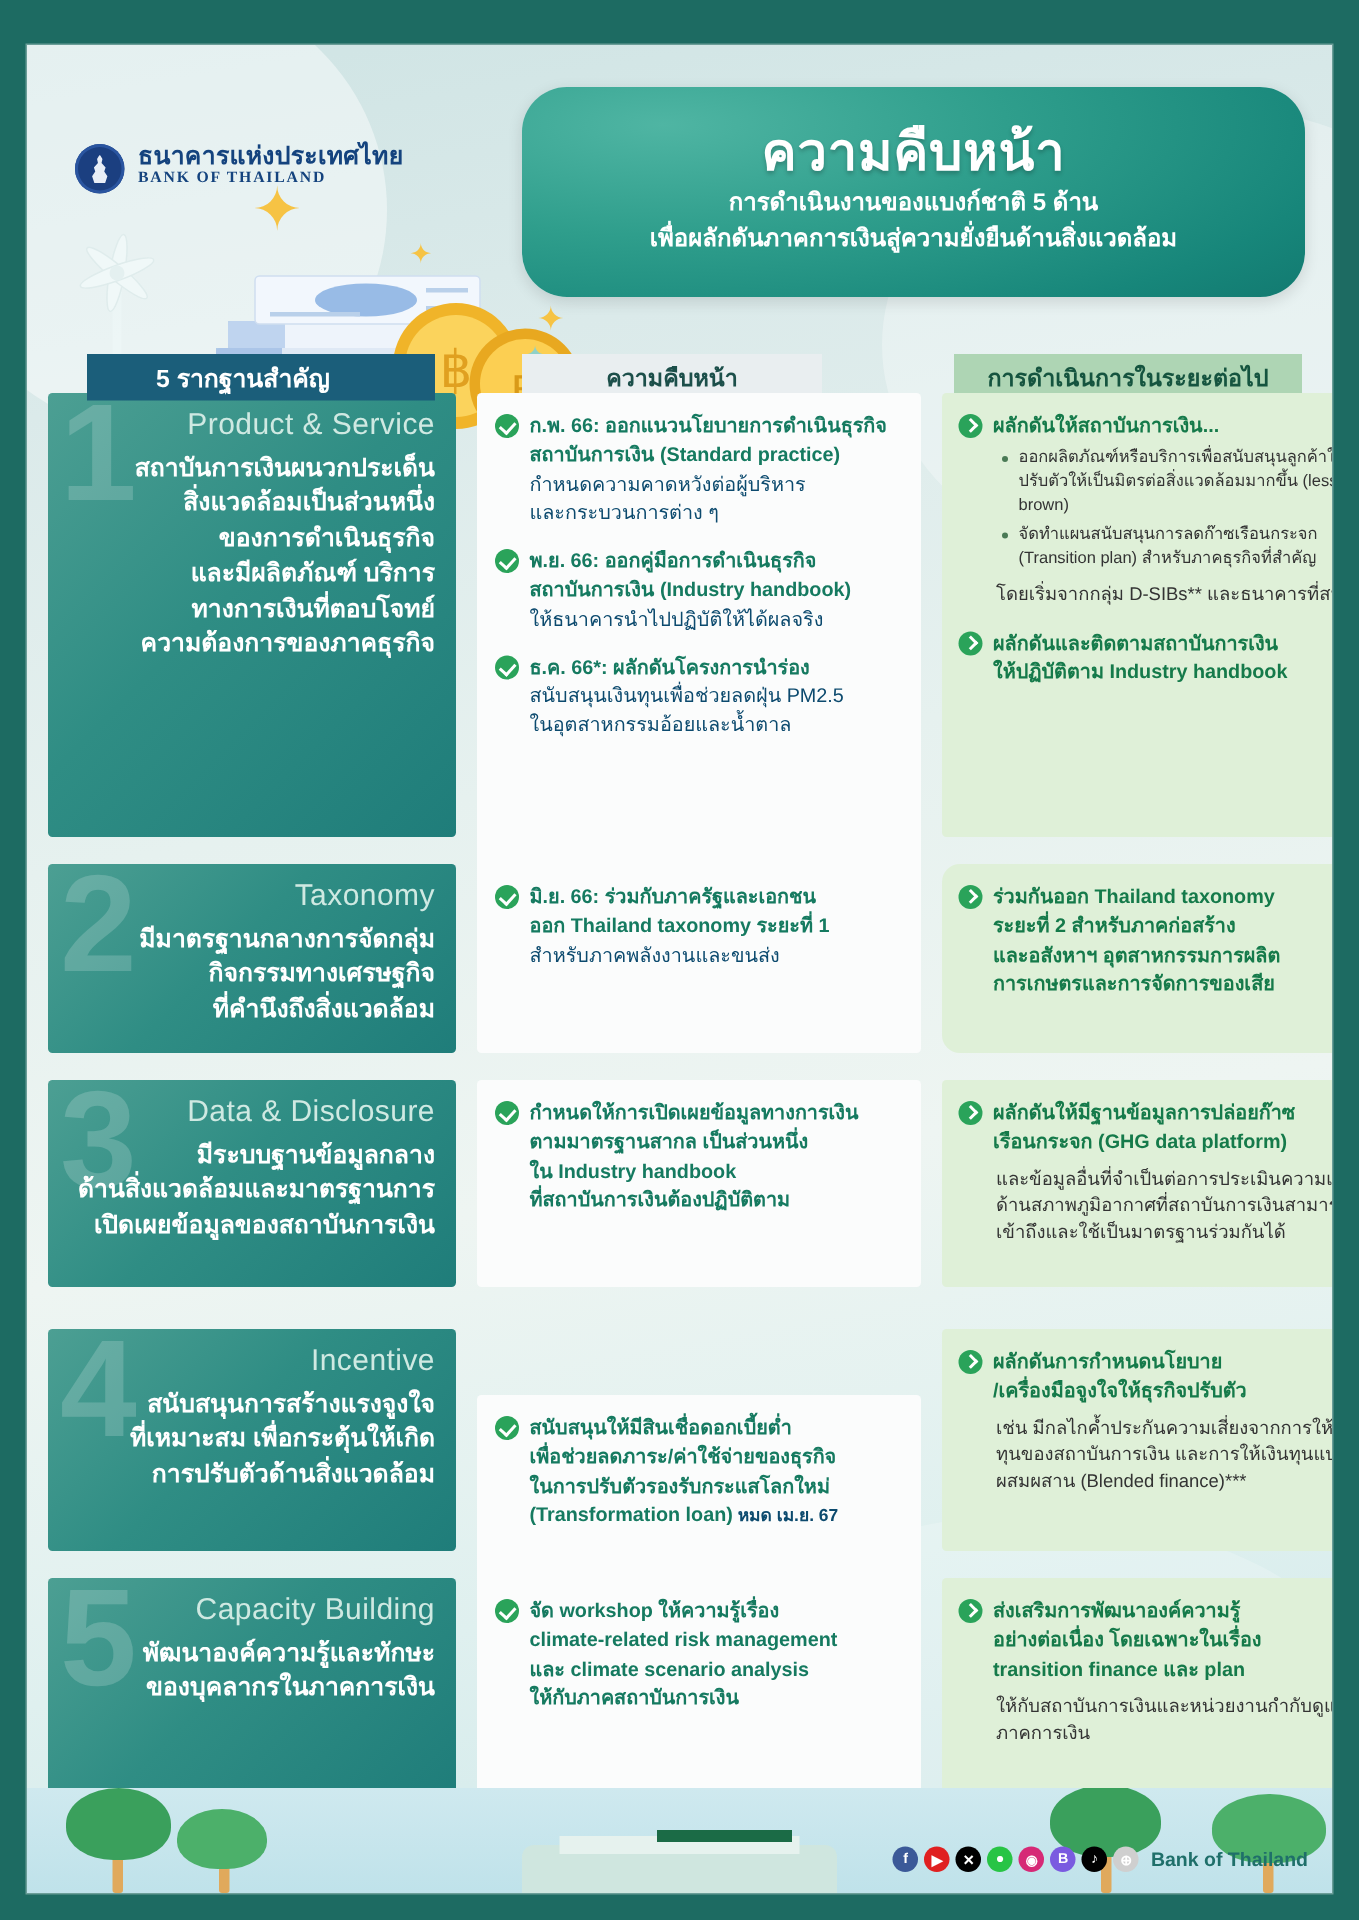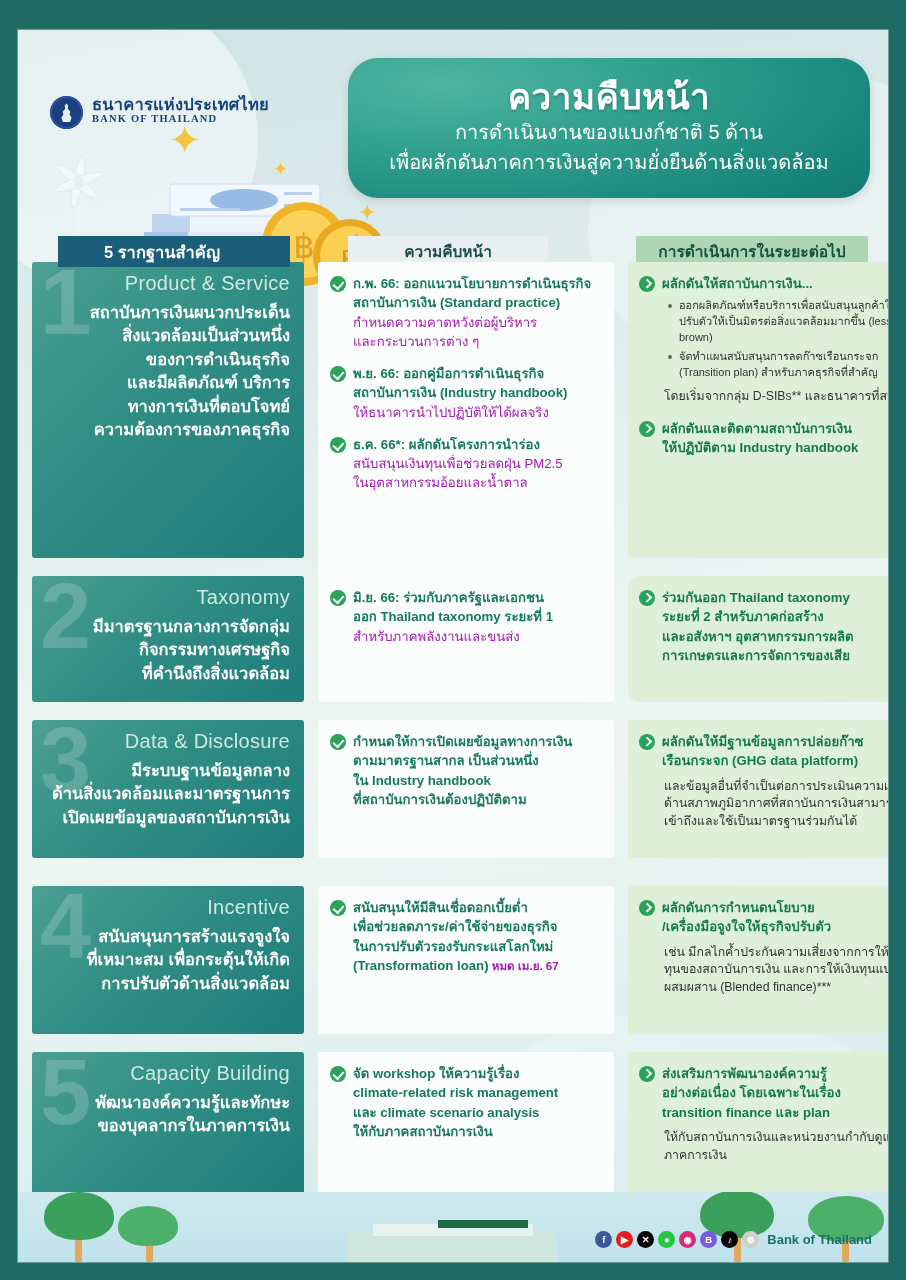--- a/index.html
+++ b/index.html
@@ -47,21 +47,21 @@
   
   #hero {
     position:absolute; left:330px; top:28px; width:522px; height:140px;
     border-radius:30px;
     background: radial-gradient(125% 150% at 18% 18%, #4fb5a3 0%, #2f9e8c 35%, #17867a 70%, #0e6f68 100%);
     box-shadow: 0 3px 10px rgba(0,0,0,.12);
     display:flex; flex-direction:column; align-items:center; justify-content:center; padding:8px 18px 12px;
   }
   #hero .h1 { font-size:35px; font-weight:700; color:#ffffff; letter-spacing:.5px;
               text-shadow: 0 2px 3px rgba(0,0,0,.22); line-height:1.18; }
-  #hero .h2 { font-size:20px; font-weight:400; color:#ffffff; line-height:1.38; text-align:right; margin-top:2px; }
+  #hero .h2 { font-size:16px; font-weight:700; color:#ffffff; line-height:1.38; text-align:right; margin-top:2px; }
 
   
   .tab { position:absolute; height:31px; display:flex; align-items:center; }
   #tab1 { left:40px; top:206px; width:232px; background:#1b5e7a; justify-content:flex-start; padding-left:46px; z-index:6; }
   #tab1 span { color:#fff; font-size:16.5px; font-weight:700; }
   #tab2 { left:330px; top:206px; width:200px; background:#e9eef0; justify-content:center; }
   #tab2 span { color:#1c4f4a; font-size:15.5px; font-weight:700; }
   #tab3 { left:618px; top:206px; width:232px; background:#aed5b4; justify-content:center; }
   #tab3 span { color:#15543f; font-size:15.5px; font-weight:700; }
 
@@ -88,21 +88,21 @@
   .item:last-child { margin-bottom:0; }
   .check { flex:0 0 auto; width:16px; height:16px; border-radius:50%; background:#2aa35a; margin-top:2px; position:relative; }
   .check:after { content:""; position:absolute; left:4.5px; top:3.2px; width:4.5px; height:8px;
                  border:solid #fff; border-width:0 2px 2px 0; transform:rotate(42deg); }
   .arrow { flex:0 0 auto; width:16px; height:16px; border-radius:50%; background:#2aa35a; margin-top:2px; position:relative; }
   .arrow:after { content:""; position:absolute; left:4.6px; top:4px; width:4.5px; height:4.5px;
                  border:solid #fff; border-width:2px 2px 0 0; transform:rotate(45deg); }
   .itxt { font-size:13.2px; line-height:1.46; color:#2b2b2b; }
   .hl { color:#157a60; font-weight:700; }
   .hlg { color:#157a4a; font-weight:700; }
-  .sub { color:#a21caf; }
+  .sub { color:#0c4a6e; }
   .small { font-size:11.6px; }
 
   .bullets { margin:5px 0 0 6px; padding:0; list-style:none; }
   .bullets li { position:relative; padding-left:11px; font-size:11px; line-height:1.45; color:#333; margin-bottom:3px; }
   .bullets li:before { content:""; position:absolute; left:0; top:6px; width:4px; height:4px; border-radius:50%; background:#4a7a55; }
   .note { font-size:12.3px; color:#333; margin:7px 0 0 2px; line-height:1.45; }
 
   
   #footnotes { position:absolute; left:34px; top:1172px; width:800px; font-size:10.6px; color:#2c4a46; line-height:1.62; }
   #footnotes .lbl { display:inline-block; }
@@ -320,21 +320,21 @@
       <div class="row" style="top: 856px; height: 148px;">
         <div class="left-cell" style="height: 148px;">
           <div class="bignum">4</div>
           <div class="eng-title">Incentive</div>
           <div class="th-body">
             <div>สนับสนุนการสร้างแรงจูงใจ</div>
             <div>ที่เหมาะสม เพื่อกระตุ้นให้เกิด</div>
             <div>การปรับตัวด้านสิ่งแวดล้อม</div>
           </div>
         </div>
-        <div class="mid-cell" style="height: 148px;">
+        <div class="mid-cell" style="height: 148px; margin-top: 44px;">
           <div class="item">
             <div class="check"></div>
             <div class="itxt">
               <div class="hl">สนับสนุนให้มีสินเชื่อดอกเบี้ยต่ำ</div>
               <div class="hl">เพื่อช่วยลดภาระ/ค่าใช้จ่ายของธุรกิจ</div>
               <div class="hl">ในการปรับตัวรองรับกระแสโลกใหม่</div>
               <div class="hl">(Transformation loan)<span class="sub small"> หมด เม.ย. 67</span></div>
             </div>
           </div>
         </div>

